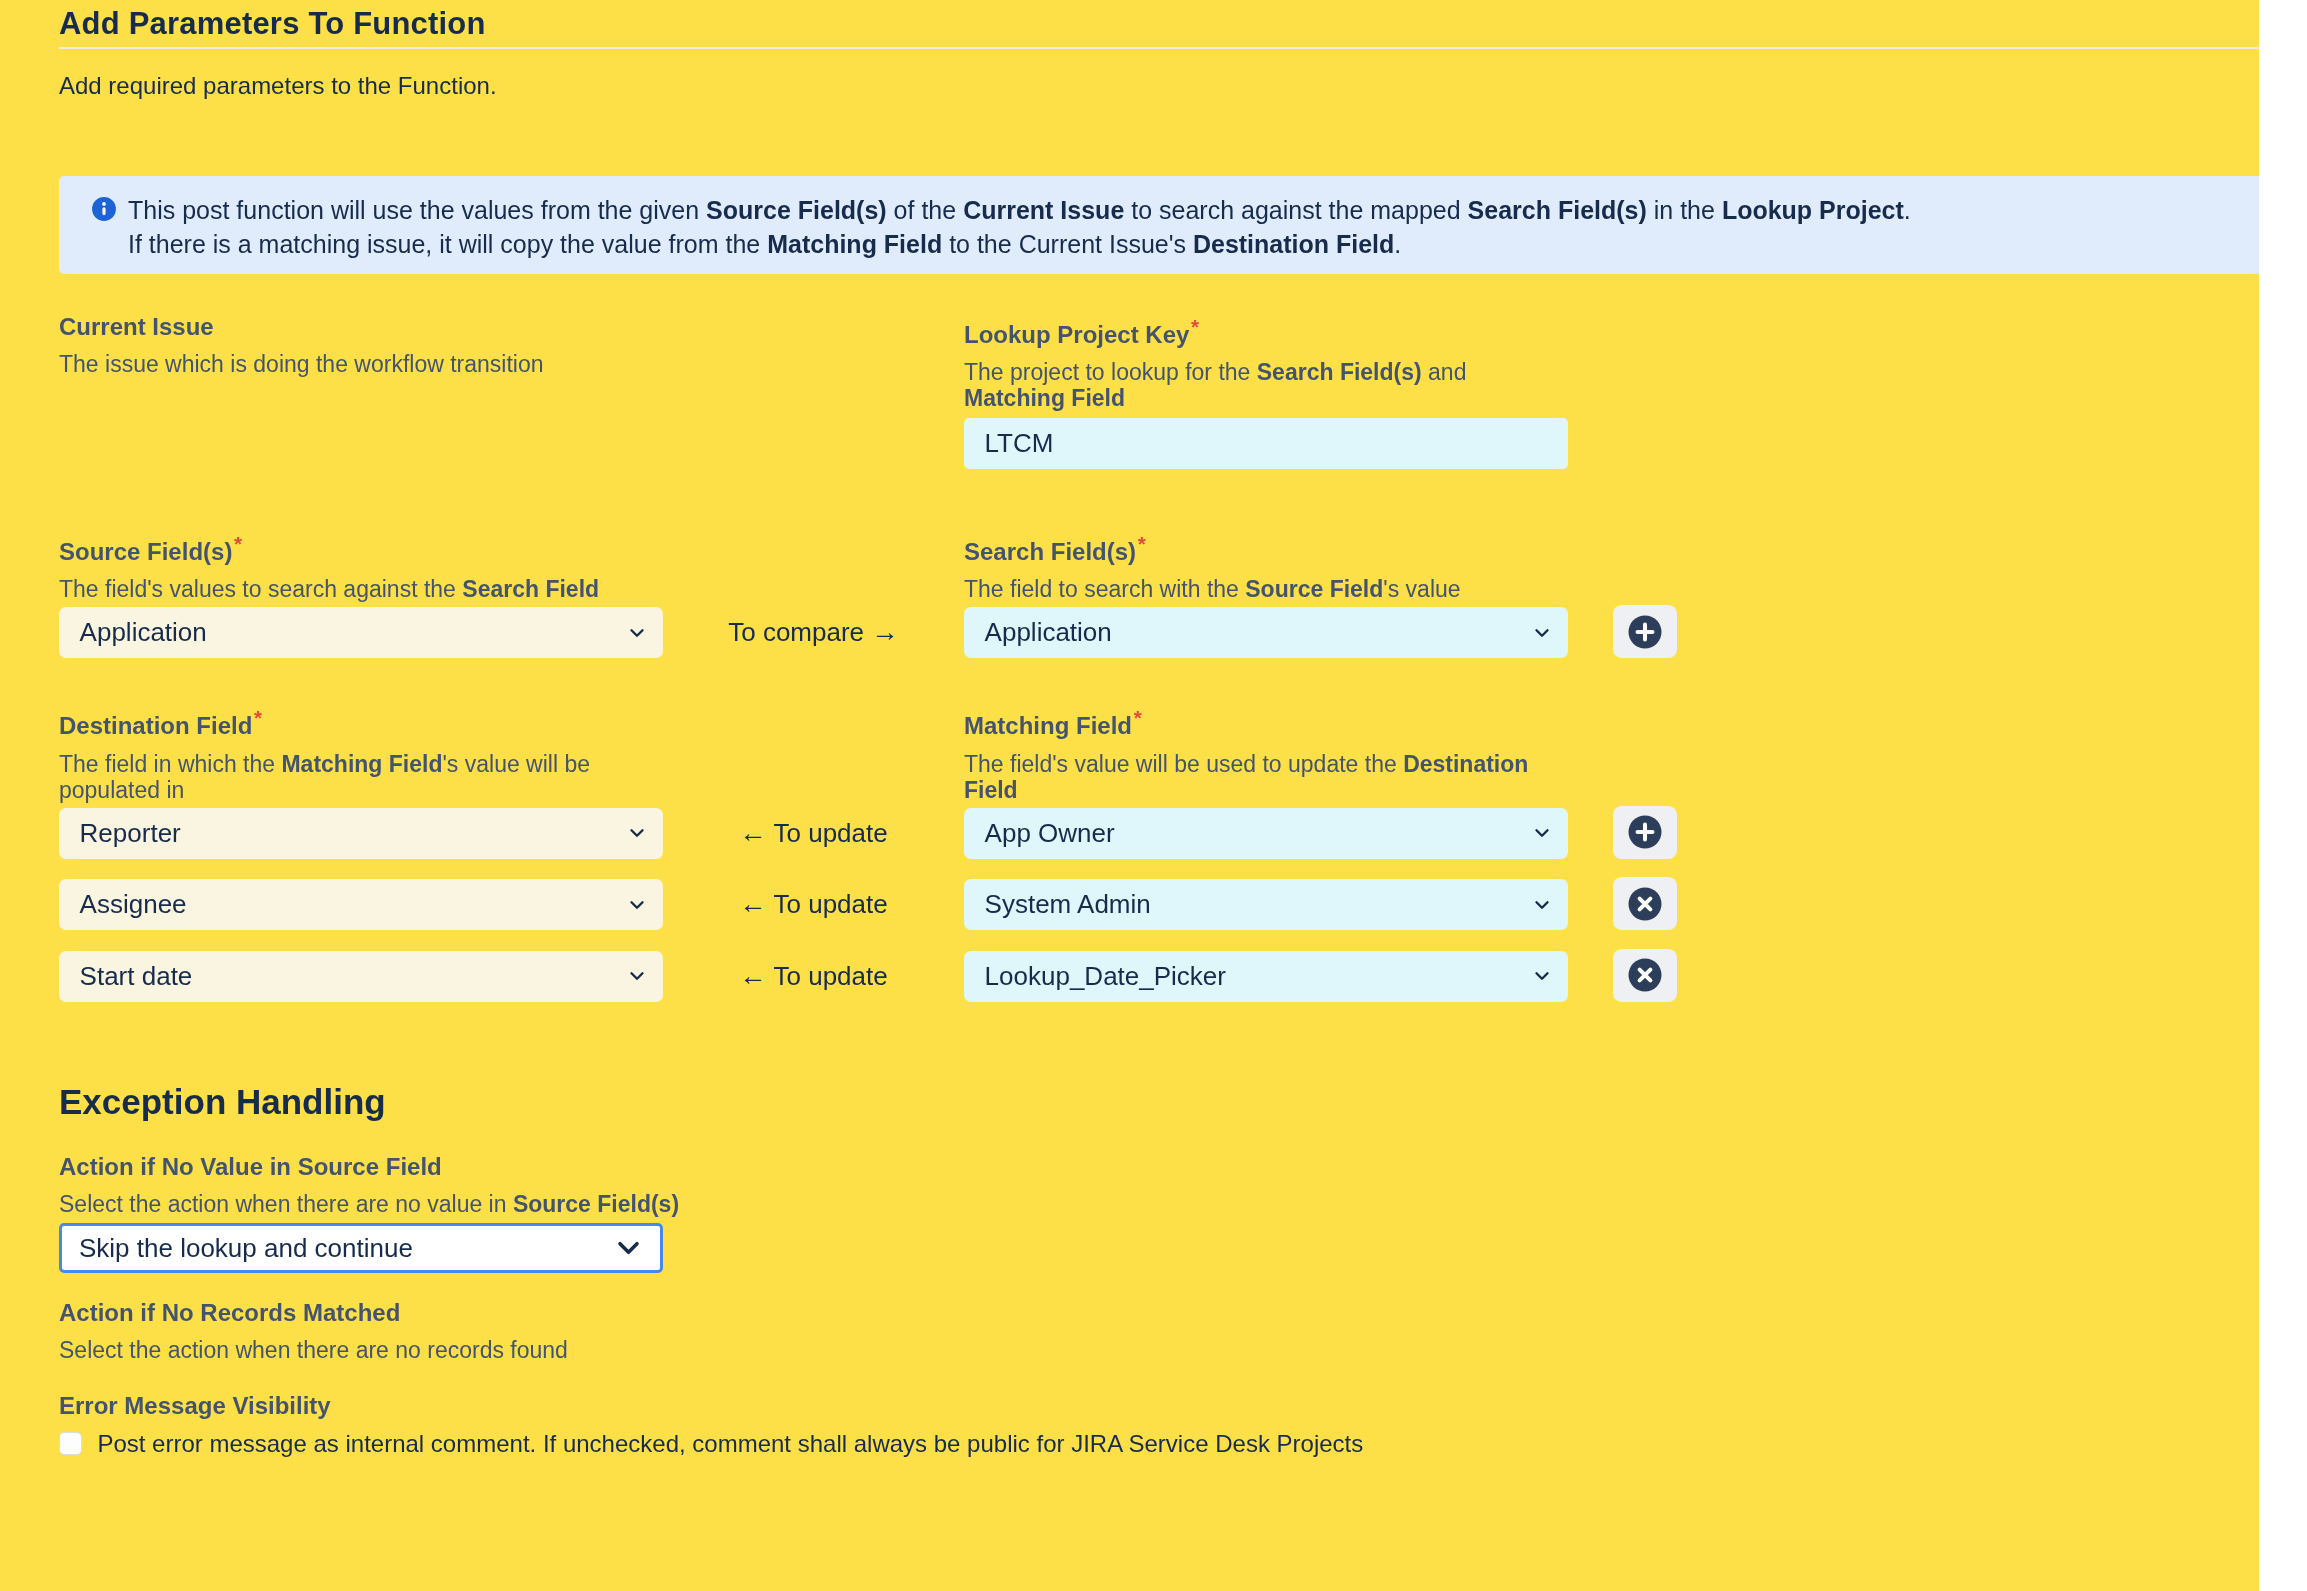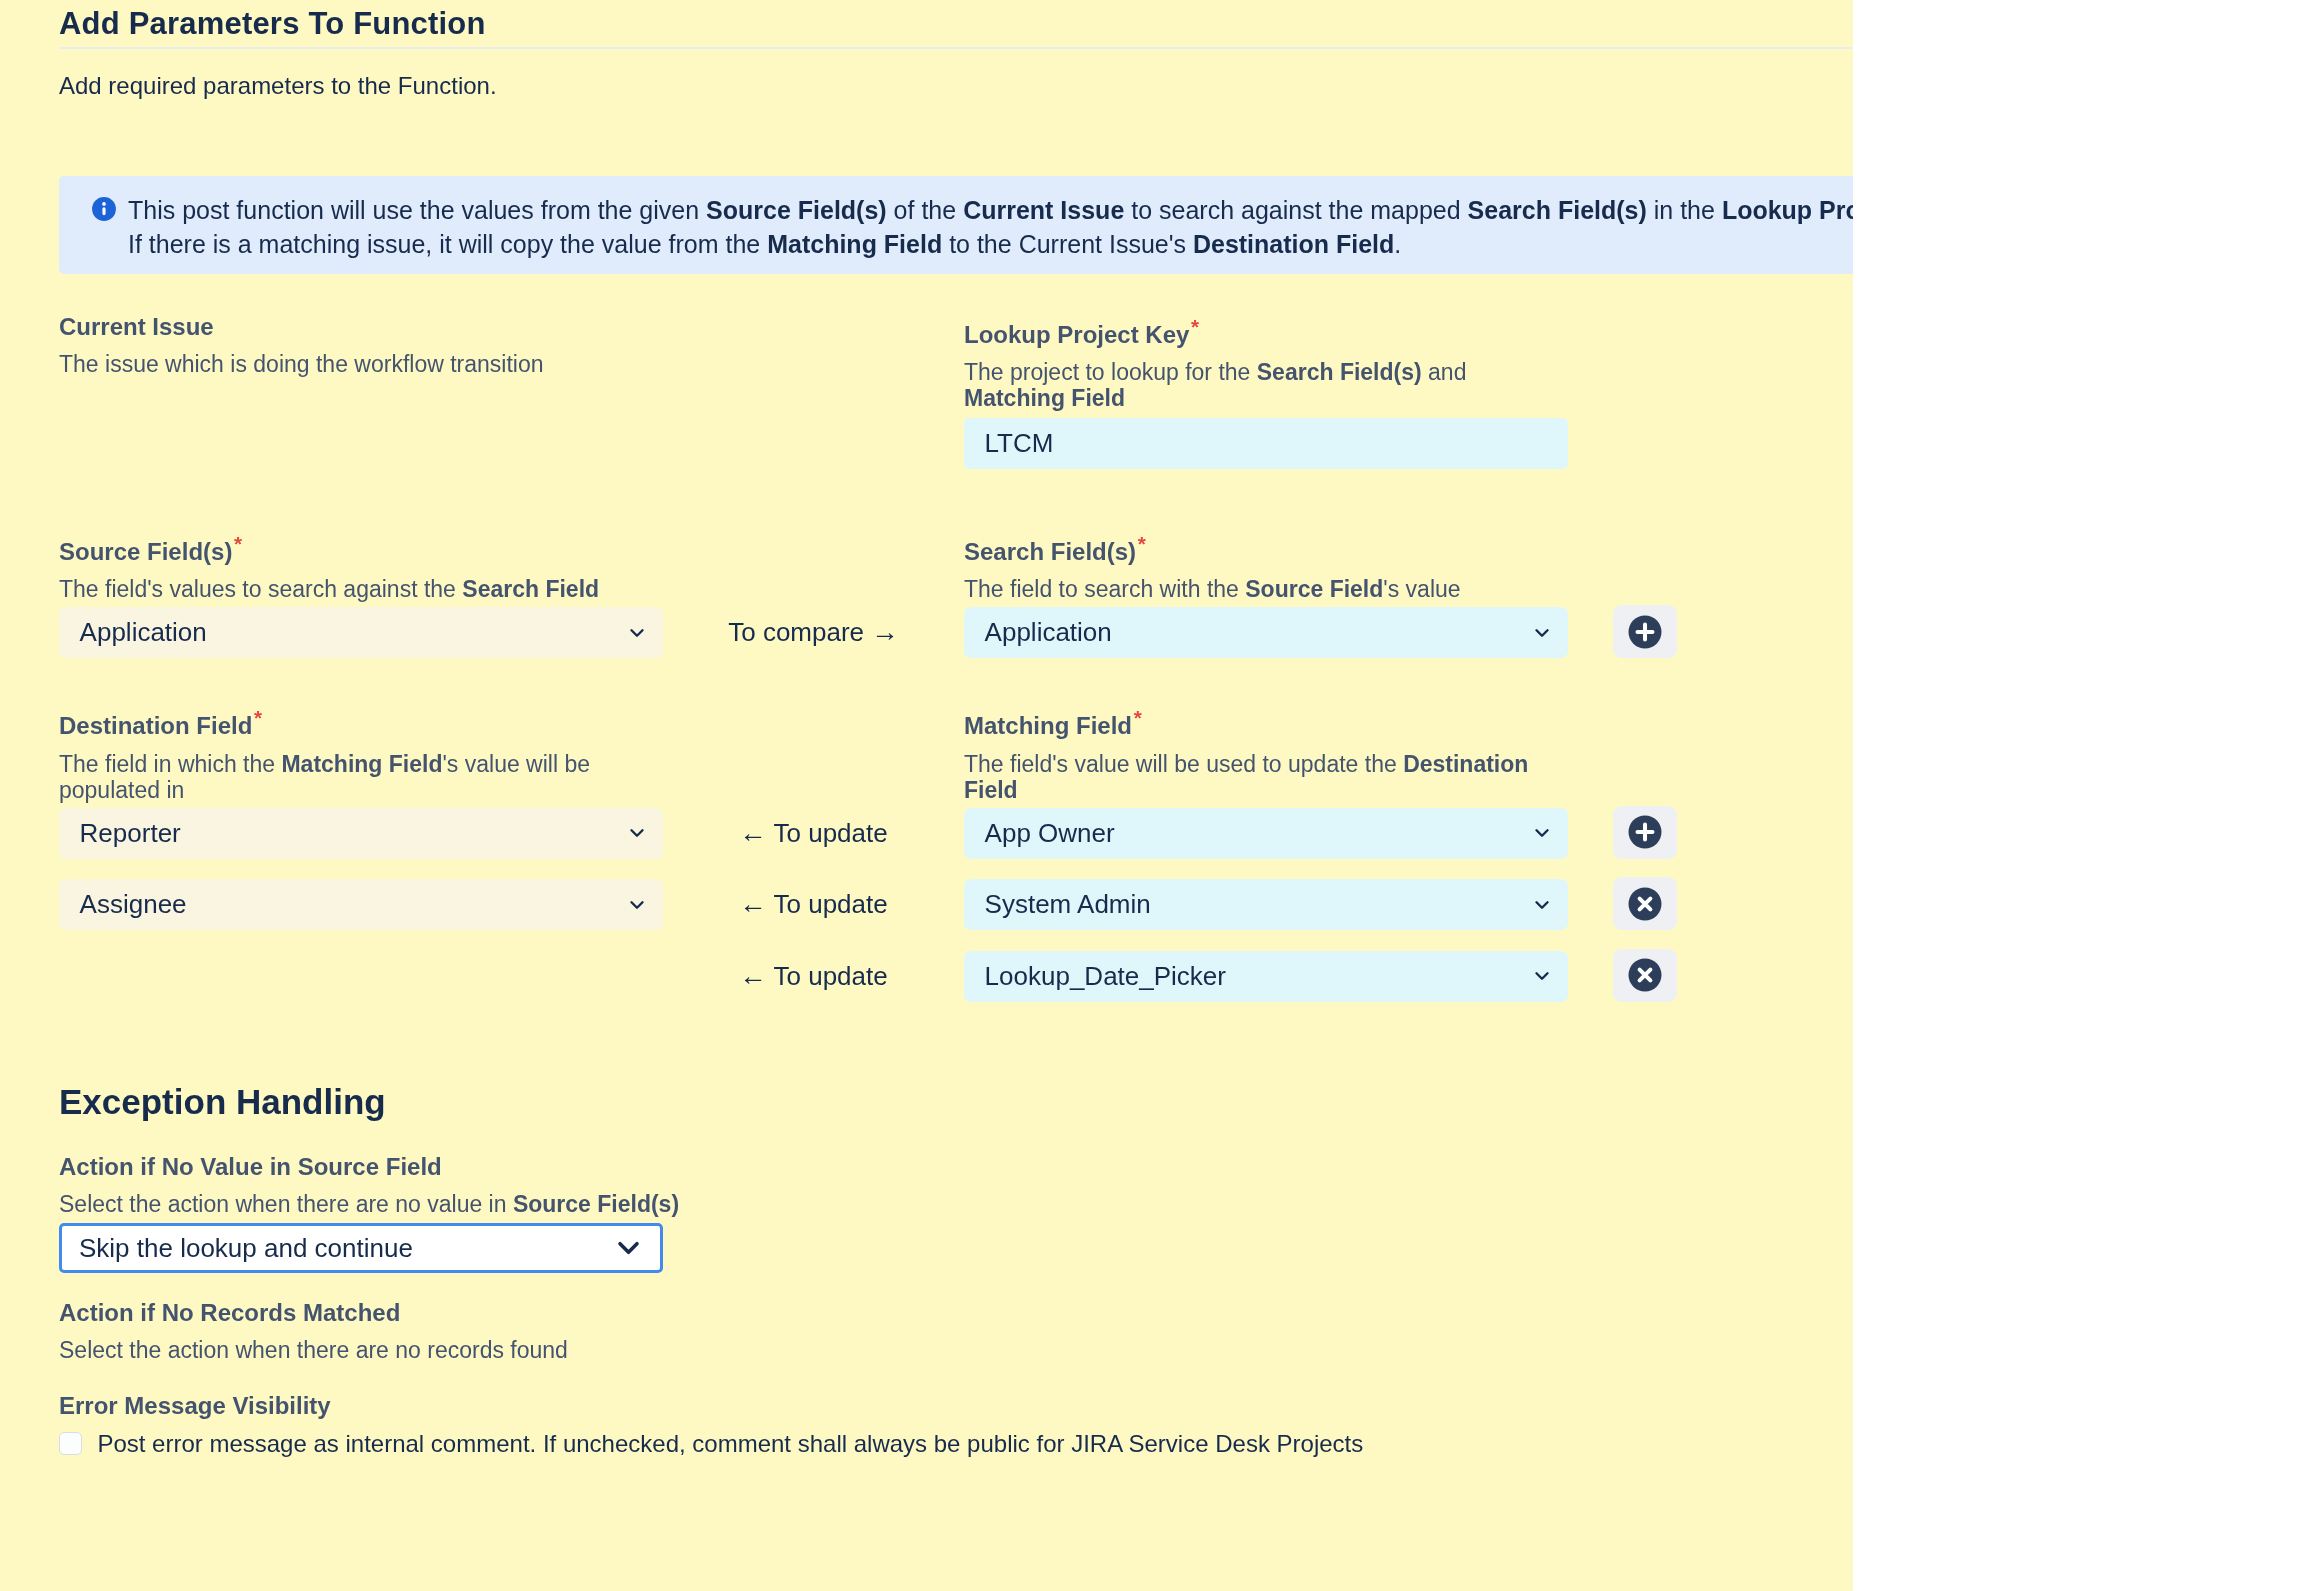--- a/index.html
+++ b/index.html
@@ -1,21 +1,21 @@
 <!DOCTYPE html>
 <html style="--heading-text: #172B4D; --label-text: #44546F; --required: #E2483D; --banner-bg: #E0EBFC; --info-icon: #1D63D8; --source-bg: #FAF5E0; --lookup-bg: #DFF6FA; --neutral-button-bg: #EFF0F3; --icon-circle: #2C3E5A; --focus-border: #4489EE; --select-bg: #F0F1F4; --link: #0C66E4;font-size:13.7px"><head>
 <meta charset="utf-8">
 <style>
   * { box-sizing: border-box; margin: 0; padding: 0; }
   html, body { background: #fff; }
   body { font-family: "Liberation Sans", "DejaVu Sans", sans-serif; }
   .page {
     position: relative;
-    width: 1853px; height: 1591px;
-    background: #fef9c3;
+    width: 2259px; height: 1591px;
+    background: #fde047;
     padding-left: 59px;
     overflow: hidden;
     color: var(--heading-text, #172B4D);
   }
   .b, b { font-weight: 700; }
 
   
   .title-block { padding-top: 6.9px; border-bottom: 2.6px solid #EBECF0; padding-bottom: 6px; }
   .page-title { font-size: 31px; line-height: 34px; font-weight: 700; color: var(--heading-text); letter-spacing: 0.2px; }
   .page-subtitle { margin-top: 22px; font-size: 24px; line-height: 29px; color: var(--heading-text); }
@@ -262,20 +262,28 @@
 
           <svg class="glyph-remove" viewBox="0 0 24 24">
             <circle cx="12" cy="12" r="11" fill="#2C3E5A"></circle>
             <path d="M8.4 8.4l7.2 7.2M15.6 8.4l-7.2 7.2" stroke="#ffffff" stroke-width="2.7" stroke-linecap="round"></path>
           </svg>
         </button>
       </div>
     </div>
 
     <div class="grid mapping-row">
+      <div class="c1 pill-select yellow">
+        <span class="dest-value">Start date</span>
+        <span class="chev">
+          <svg width="22" height="22" viewBox="0 0 24 24">
+              <path d="M6 9l6 6 6-6" stroke="#172B4D" stroke-width="2.6" fill="none" stroke-linecap="round" stroke-linejoin="round"></path>
+            </svg>
+        </span>
+      </div>
       <div class="c2 connector-cell">
         <span class="connector"><span class="arrow conn-arrow">←</span> <span class="conn-label">To update</span></span>
       </div>
       <div class="c3 pill-select cyan">
         <span class="match-value">Lookup_Date_Picker</span>
         <span class="chev">
           <svg width="22" height="22" viewBox="0 0 24 24">
               <path d="M6 9l6 6 6-6" stroke="#172B4D" stroke-width="2.6" fill="none" stroke-linecap="round" stroke-linejoin="round"></path>
             </svg>
         </span>

